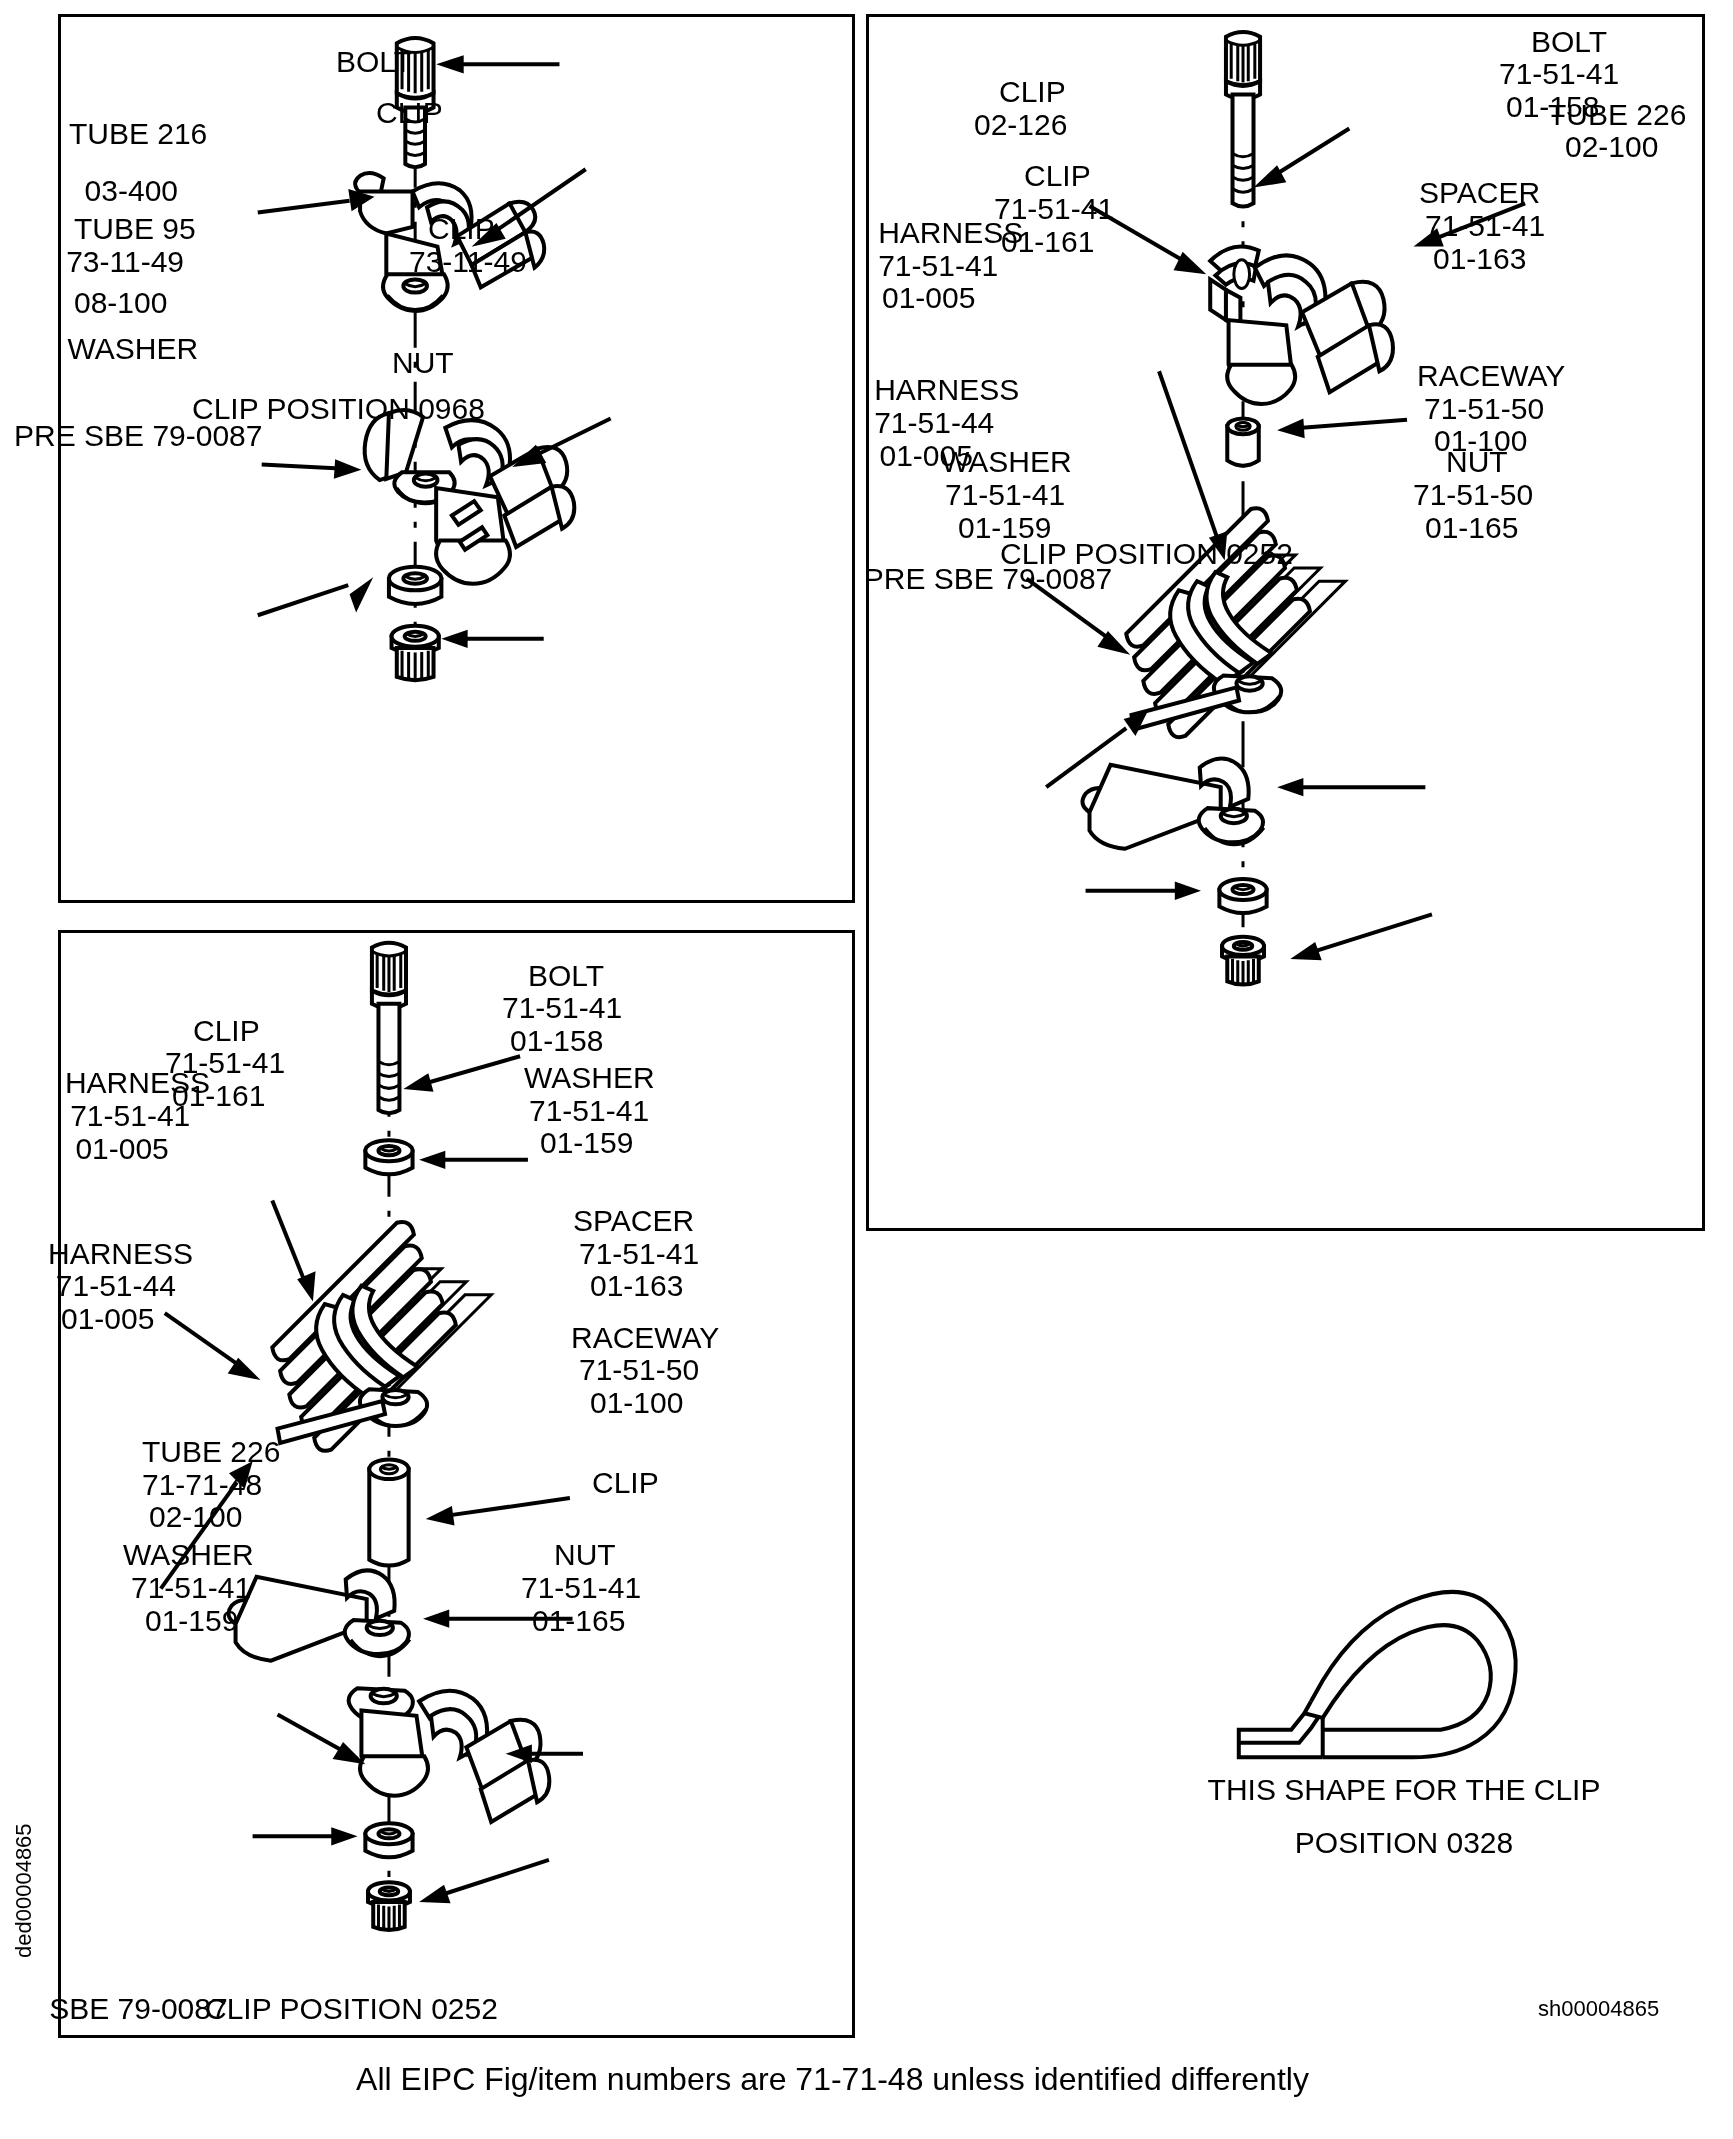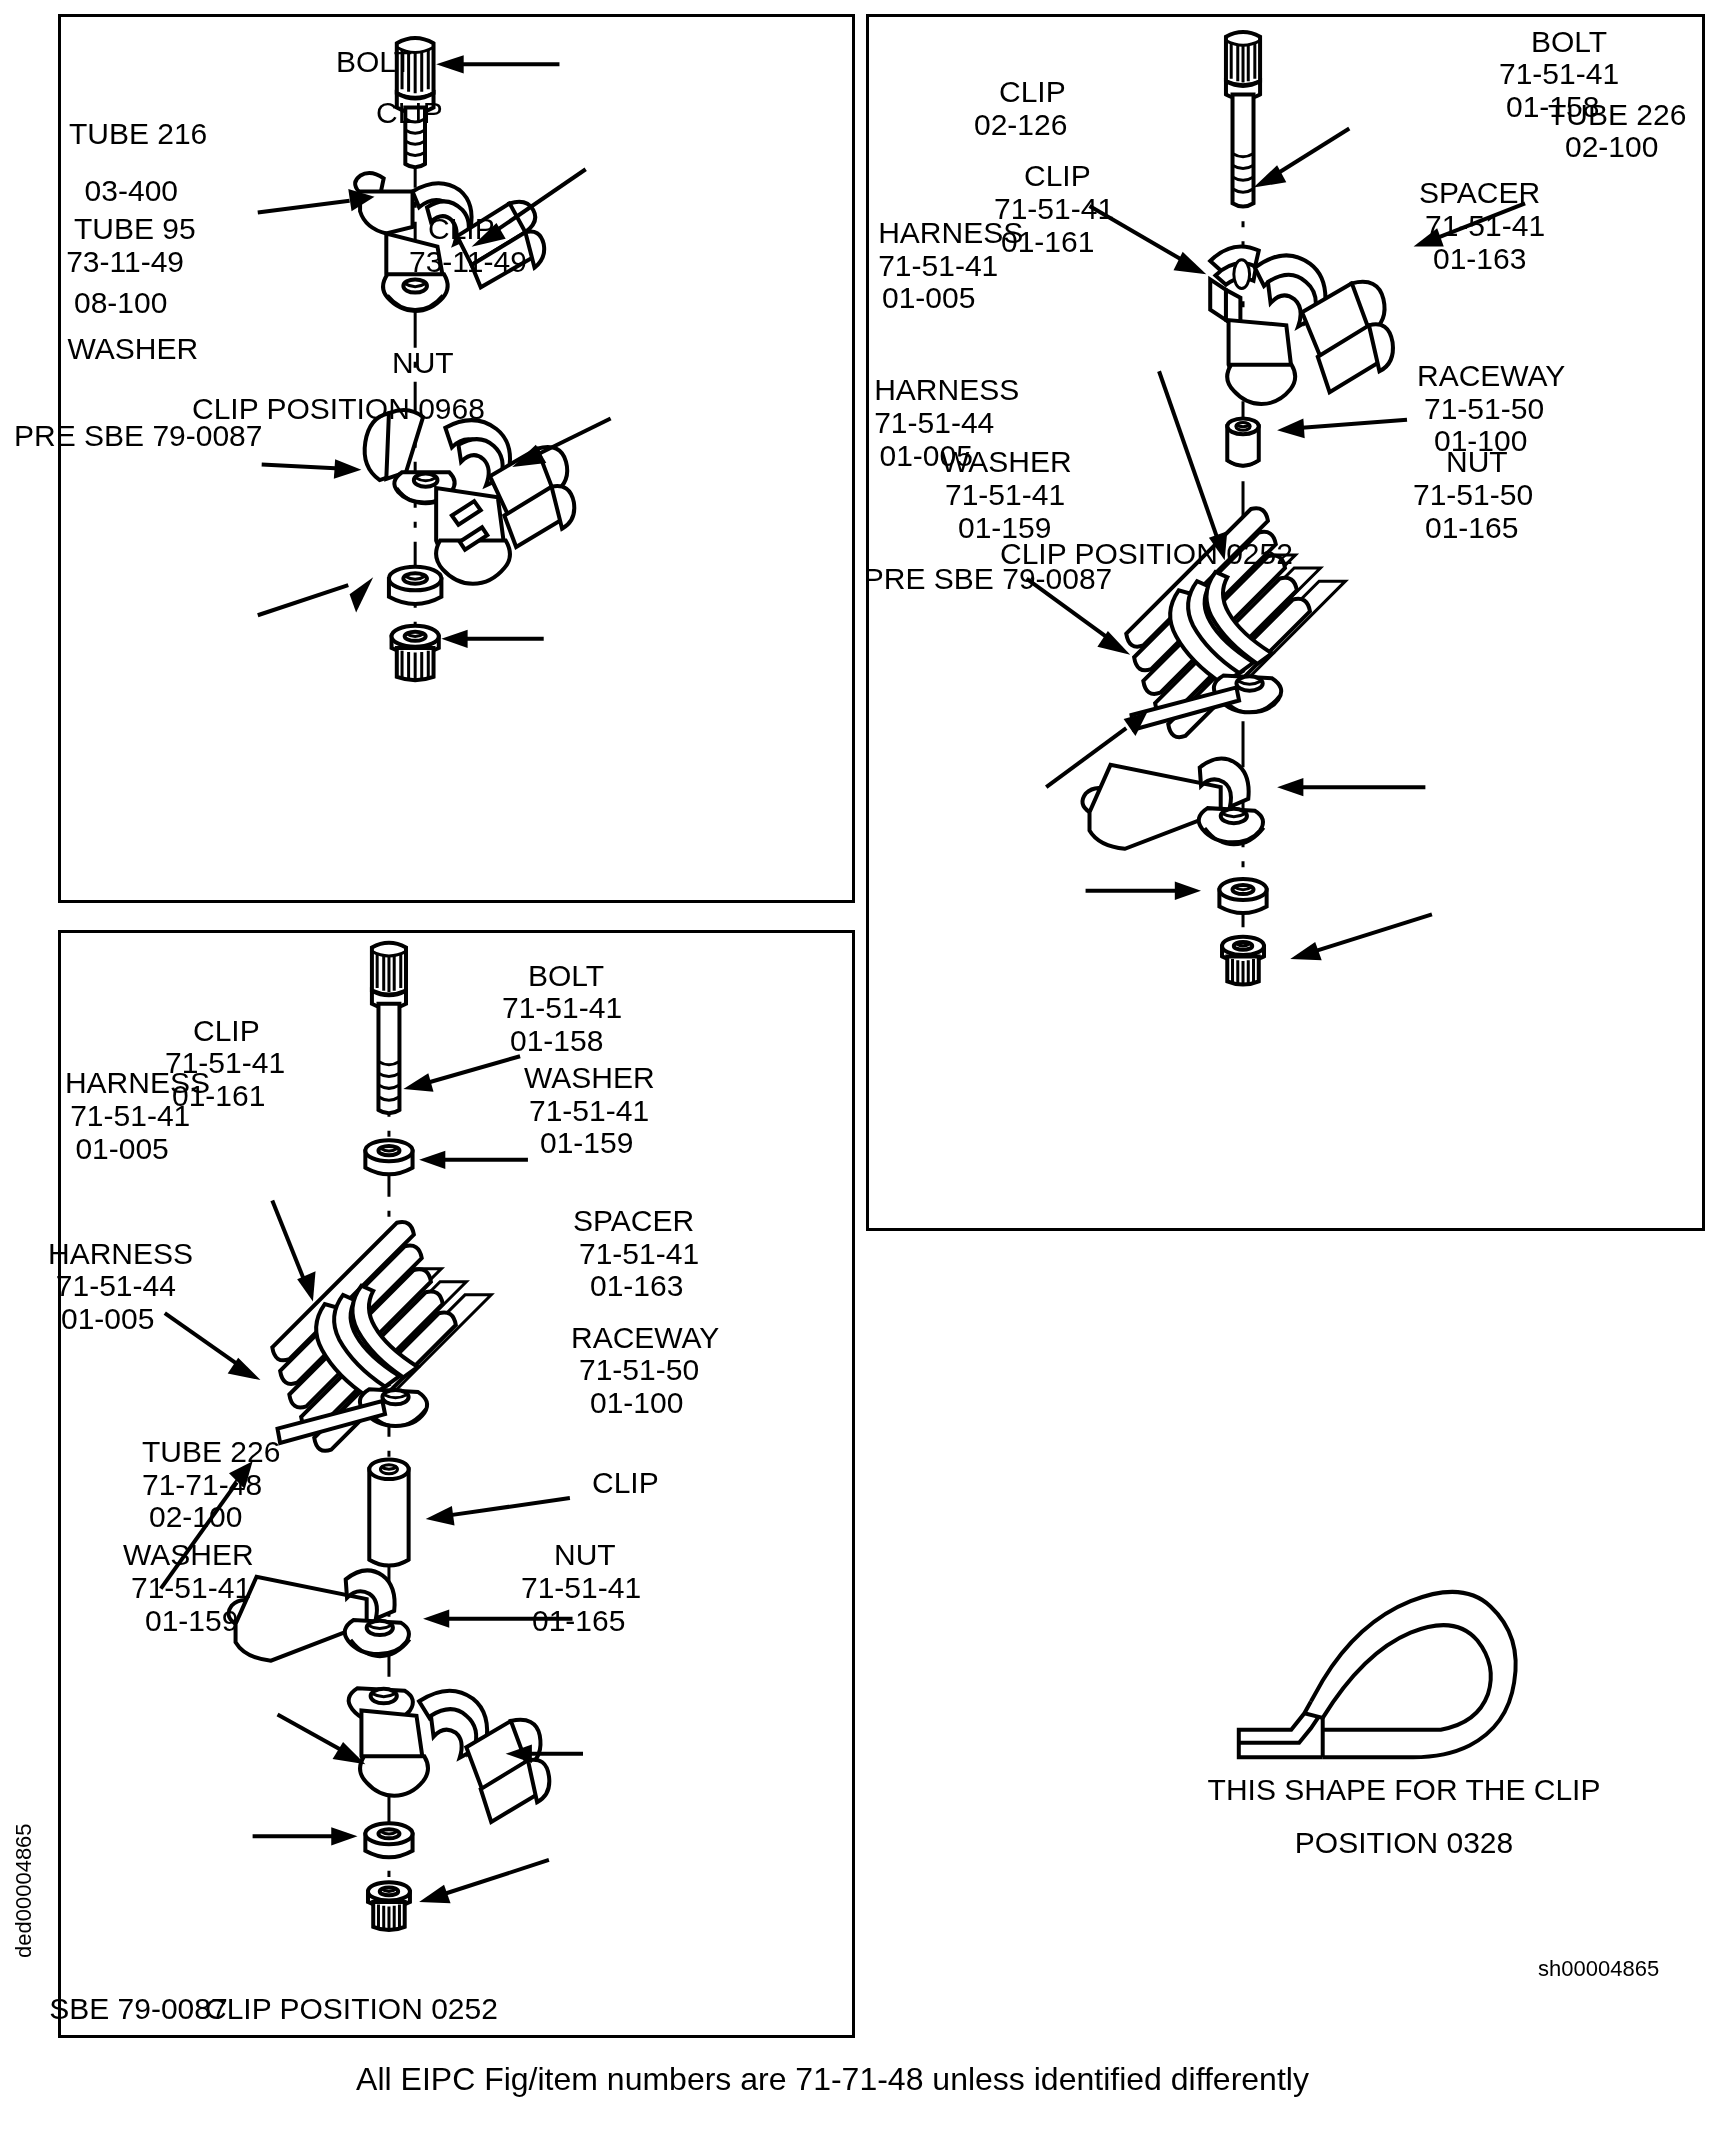--- a/index.html
+++ b/index.html
@@ -496,16 +496,16 @@
       <path class="ln" d="M168 243 L196 250"></path>
     </svg>
     <div class="lbl c" style="left:-26px;top:217px;width:472px;">THIS SHAPE FOR THE CLIP</div>
     <div class="lbl c" style="left:0;top:270px;width:420px;">POSITION 0328</div>
   </div>
 
   <div class="lbl c" style="left:275px;top:2061px;width:1115px;font-size:32px;">All EIPC Fig/item numbers are 71-71-48 unless identified differently</div>
 
   <div class="vertid">ded00004865</div>
 
-  <div class="shid" style="left:1538px;top:1956px;">sh00004865</div>
+  <div class="shid" style="left:1538px;top:1996px;">sh00004865</div>
 
 </div>
 
 
 </body></html>

